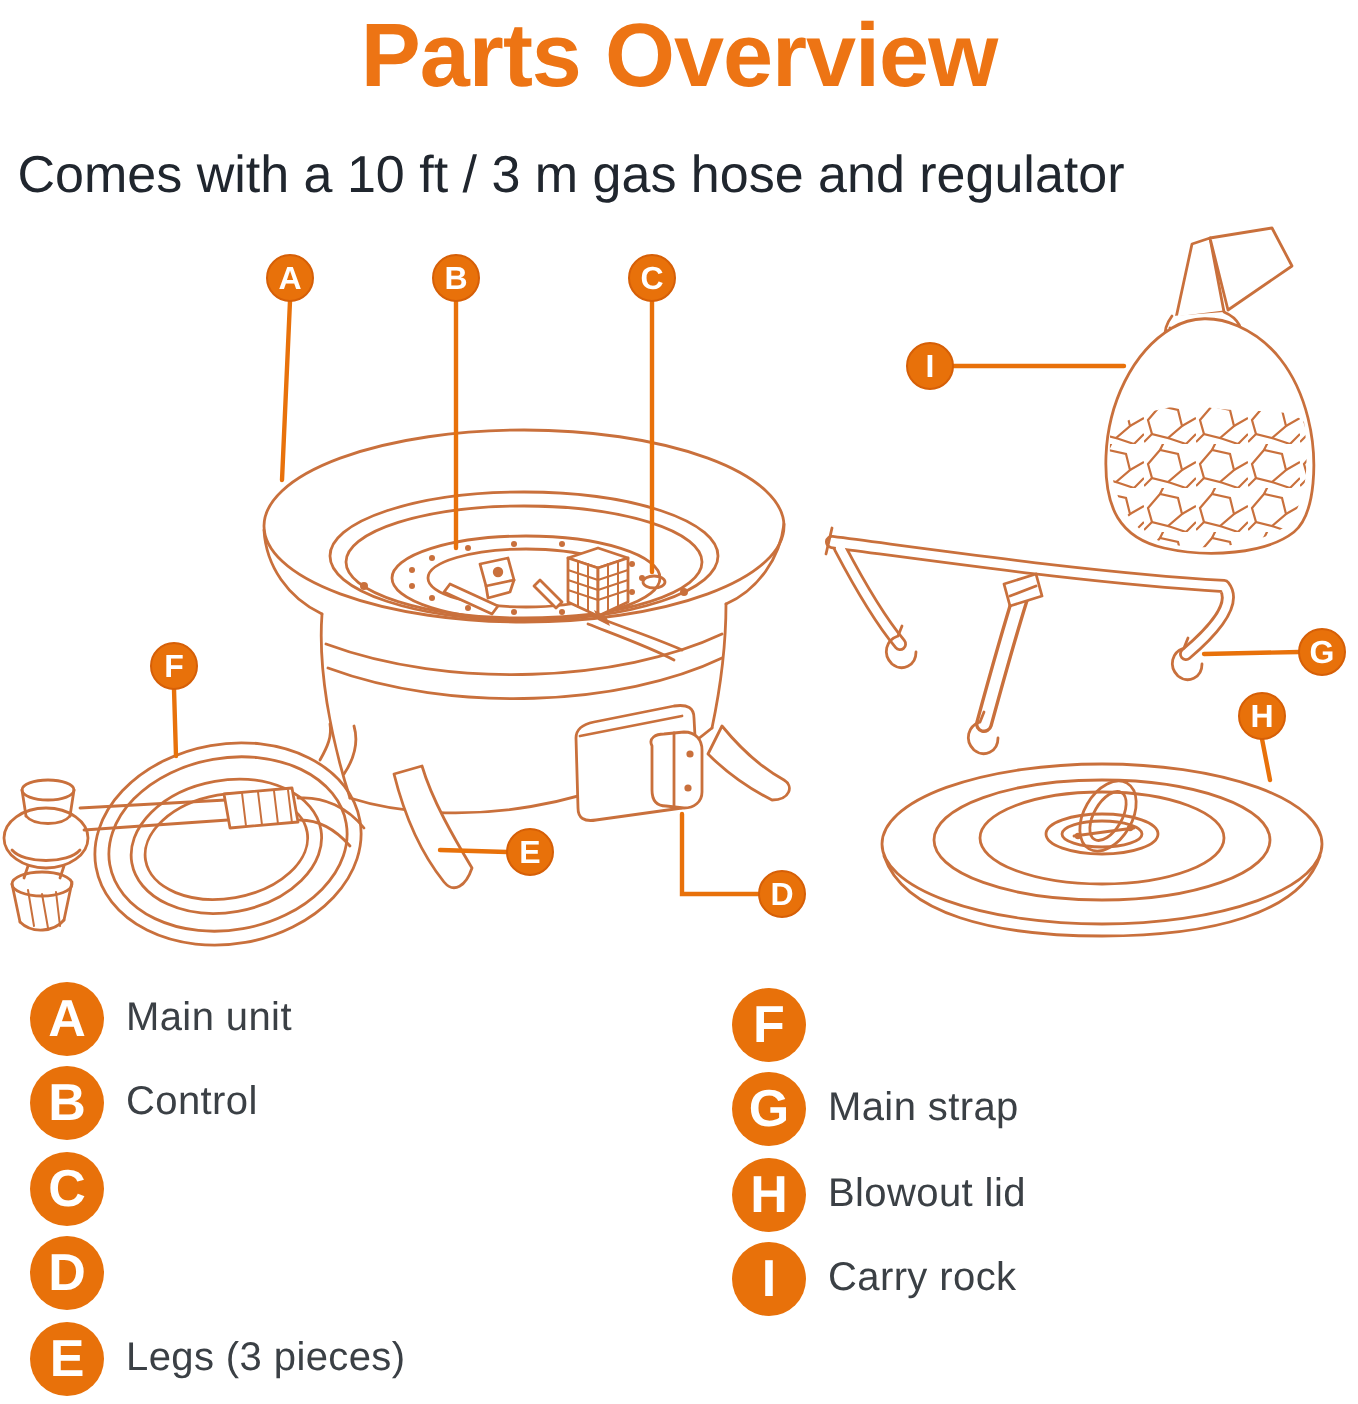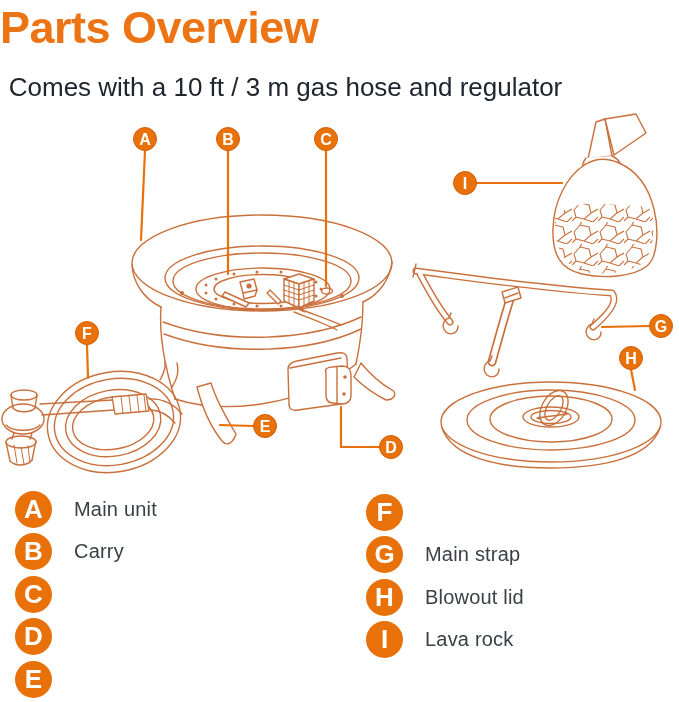--- a/index.html
+++ b/index.html
@@ -1,38 +1,38 @@
 <!DOCTYPE html>
 <html><head>
 <meta charset="utf-8">
 <style>
   html,body{margin:0;padding:0;background:#ffffff;}
   .page{
     position:relative;width:679px;height:702px;background:#ffffff;overflow:hidden;
     font-family:"Liberation Sans", sans-serif;
   }
   .title{
-    position:absolute;top:2px;left:0;width:679px;text-align:left;
+    position:absolute;top:2px;left:0;width:679px;text-align:center;
     font-size:45px;font-weight:bold;color:#ED7414;letter-spacing:-0.5px;line-height:52px;
   }
   .subtitle{
     position:absolute;top:71px;left:0;width:571px;text-align:center;
     font-size:26px;color:#20262E;line-height:32px;
   }
   .diagram-svg{position:absolute;top:112px;left:0;}
   .legend-col{position:absolute;display:flex;flex-direction:column;}
   .legend-col-left{left:15px;top:490px;}
   .legend-col-right{left:366px;top:493px;}
   .legend-row{display:flex;align-items:center;height:38px;margin-bottom:4.5px;}
   .part-badge{
     width:37px;height:37px;border-radius:50%;background:#E8710A;
     color:#ffffff;font-weight:bold;font-size:26px;line-height:37px;
     display:flex;align-items:center;justify-content:center;flex:0 0 37px;
   }
-  .legend-label{margin-left:22px;font-size:20px;color:#3B4045;letter-spacing:0.2px;white-space:nowrap;}
+  .legend-label{margin-left:11px;font-size:20px;color:#3B4045;letter-spacing:0.2px;white-space:nowrap;}
   .callout-badge-circle{fill:#E8710A;stroke:#D65F07;stroke-width:1;}
   .callout-badge-letter{fill:#ffffff;font-weight:bold;font-size:16px;text-anchor:middle;font-family:"Liberation Sans",sans-serif;}
   .leader{stroke:#E8710A;stroke-width:2.2;fill:none;stroke-linecap:round;}
 </style>
 </head>
 <body>
 
 <div class="page">
 
   <div class="title">Parts Overview</div>
@@ -245,44 +245,45 @@
     </g>
   </svg>
 
   <div class="legend-col legend-col-left">
     <div class="legend-row">
       <span class="part-badge">A</span>
       <span class="legend-label">Main unit</span>
     </div>
     <div class="legend-row">
       <span class="part-badge">B</span>
-      <span class="legend-label">Carry</span>
+      <span class="legend-label">Control</span>
     </div>
     <div class="legend-row">
       <span class="part-badge">C</span>
     </div>
     <div class="legend-row">
       <span class="part-badge">D</span>
     </div>
     <div class="legend-row">
       <span class="part-badge">E</span>
+      <span class="legend-label">Legs (3 pieces)</span>
     </div>
   </div>
 
   <div class="legend-col legend-col-right">
     <div class="legend-row">
       <span class="part-badge">F</span>
     </div>
     <div class="legend-row">
       <span class="part-badge">G</span>
       <span class="legend-label">Main strap</span>
     </div>
     <div class="legend-row">
       <span class="part-badge">H</span>
       <span class="legend-label">Blowout lid</span>
     </div>
     <div class="legend-row">
       <span class="part-badge">I</span>
-      <span class="legend-label">Lava rock</span>
+      <span class="legend-label">Carry rock</span>
     </div>
   </div>
 
 </div>
 
 </body></html>

